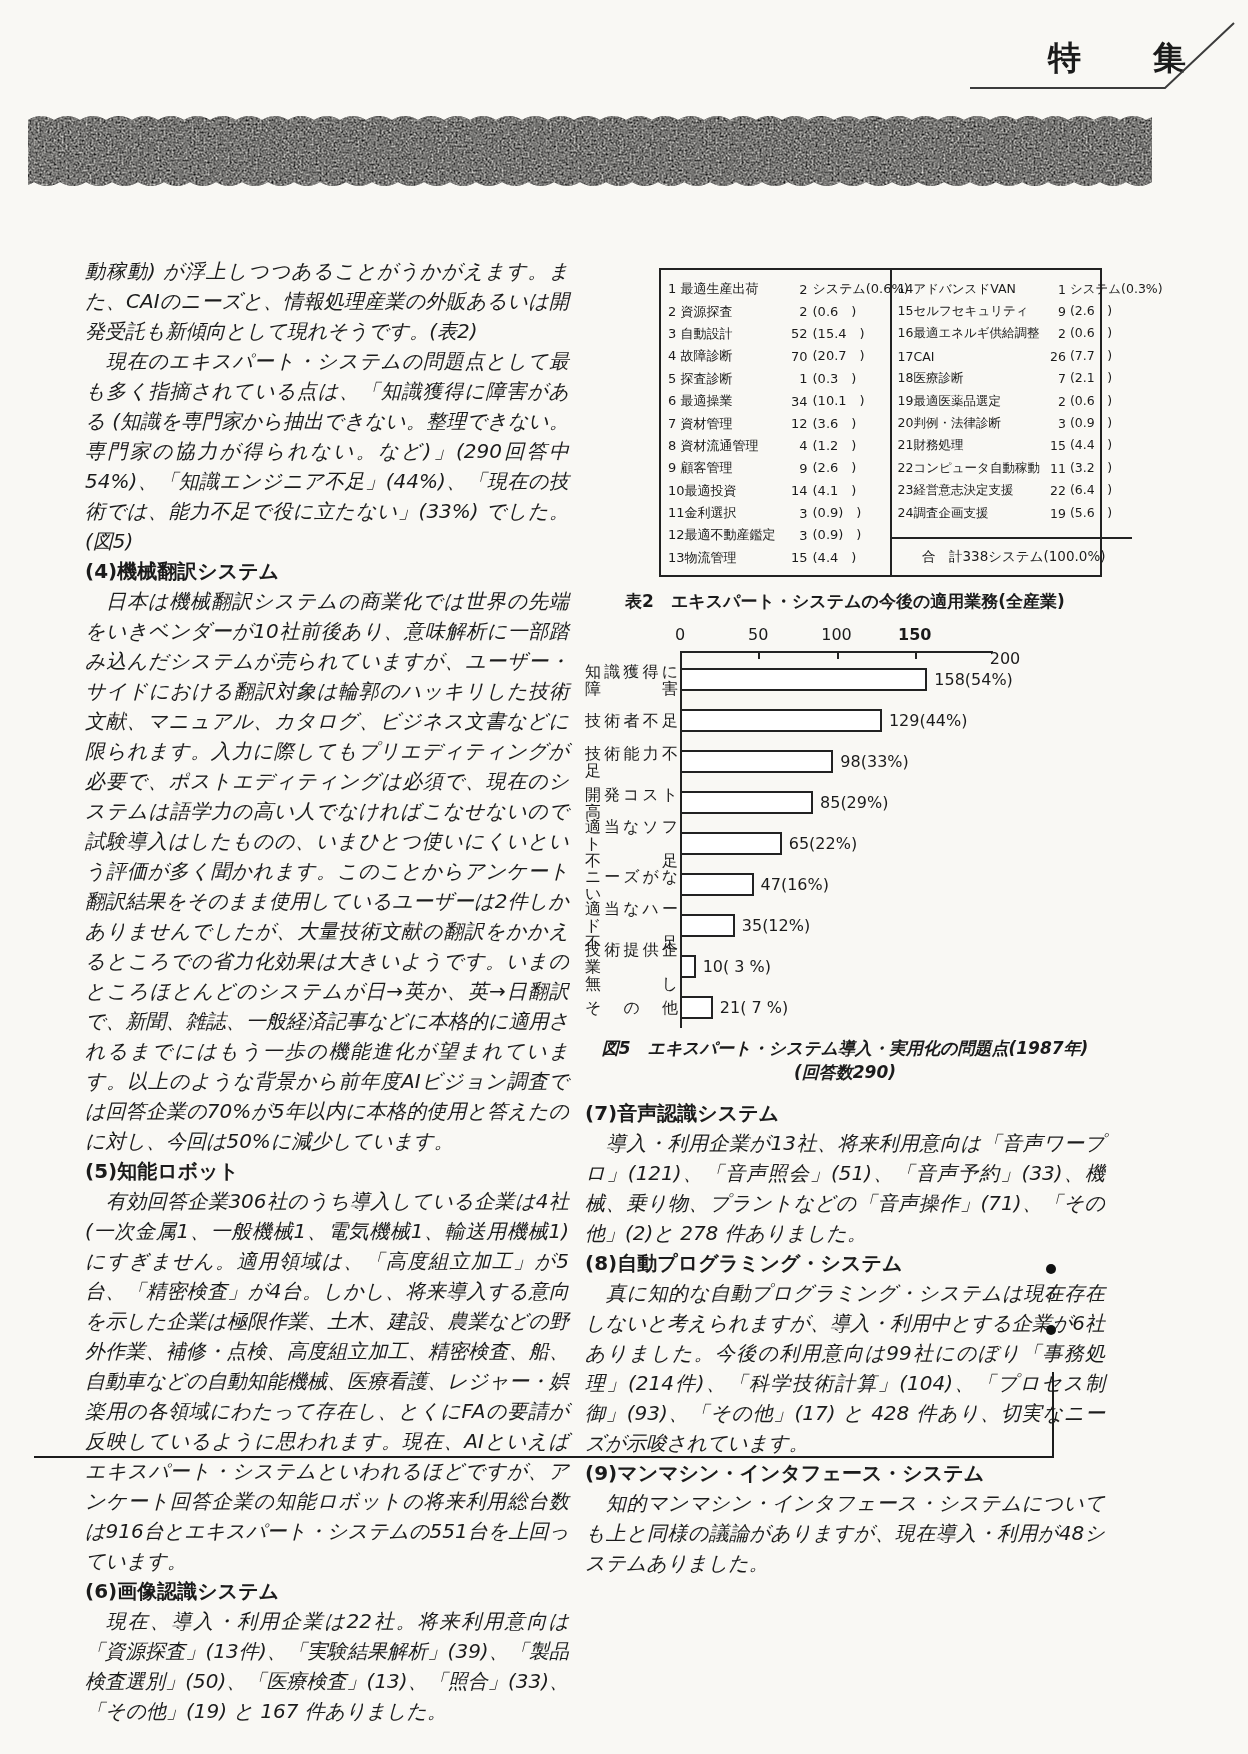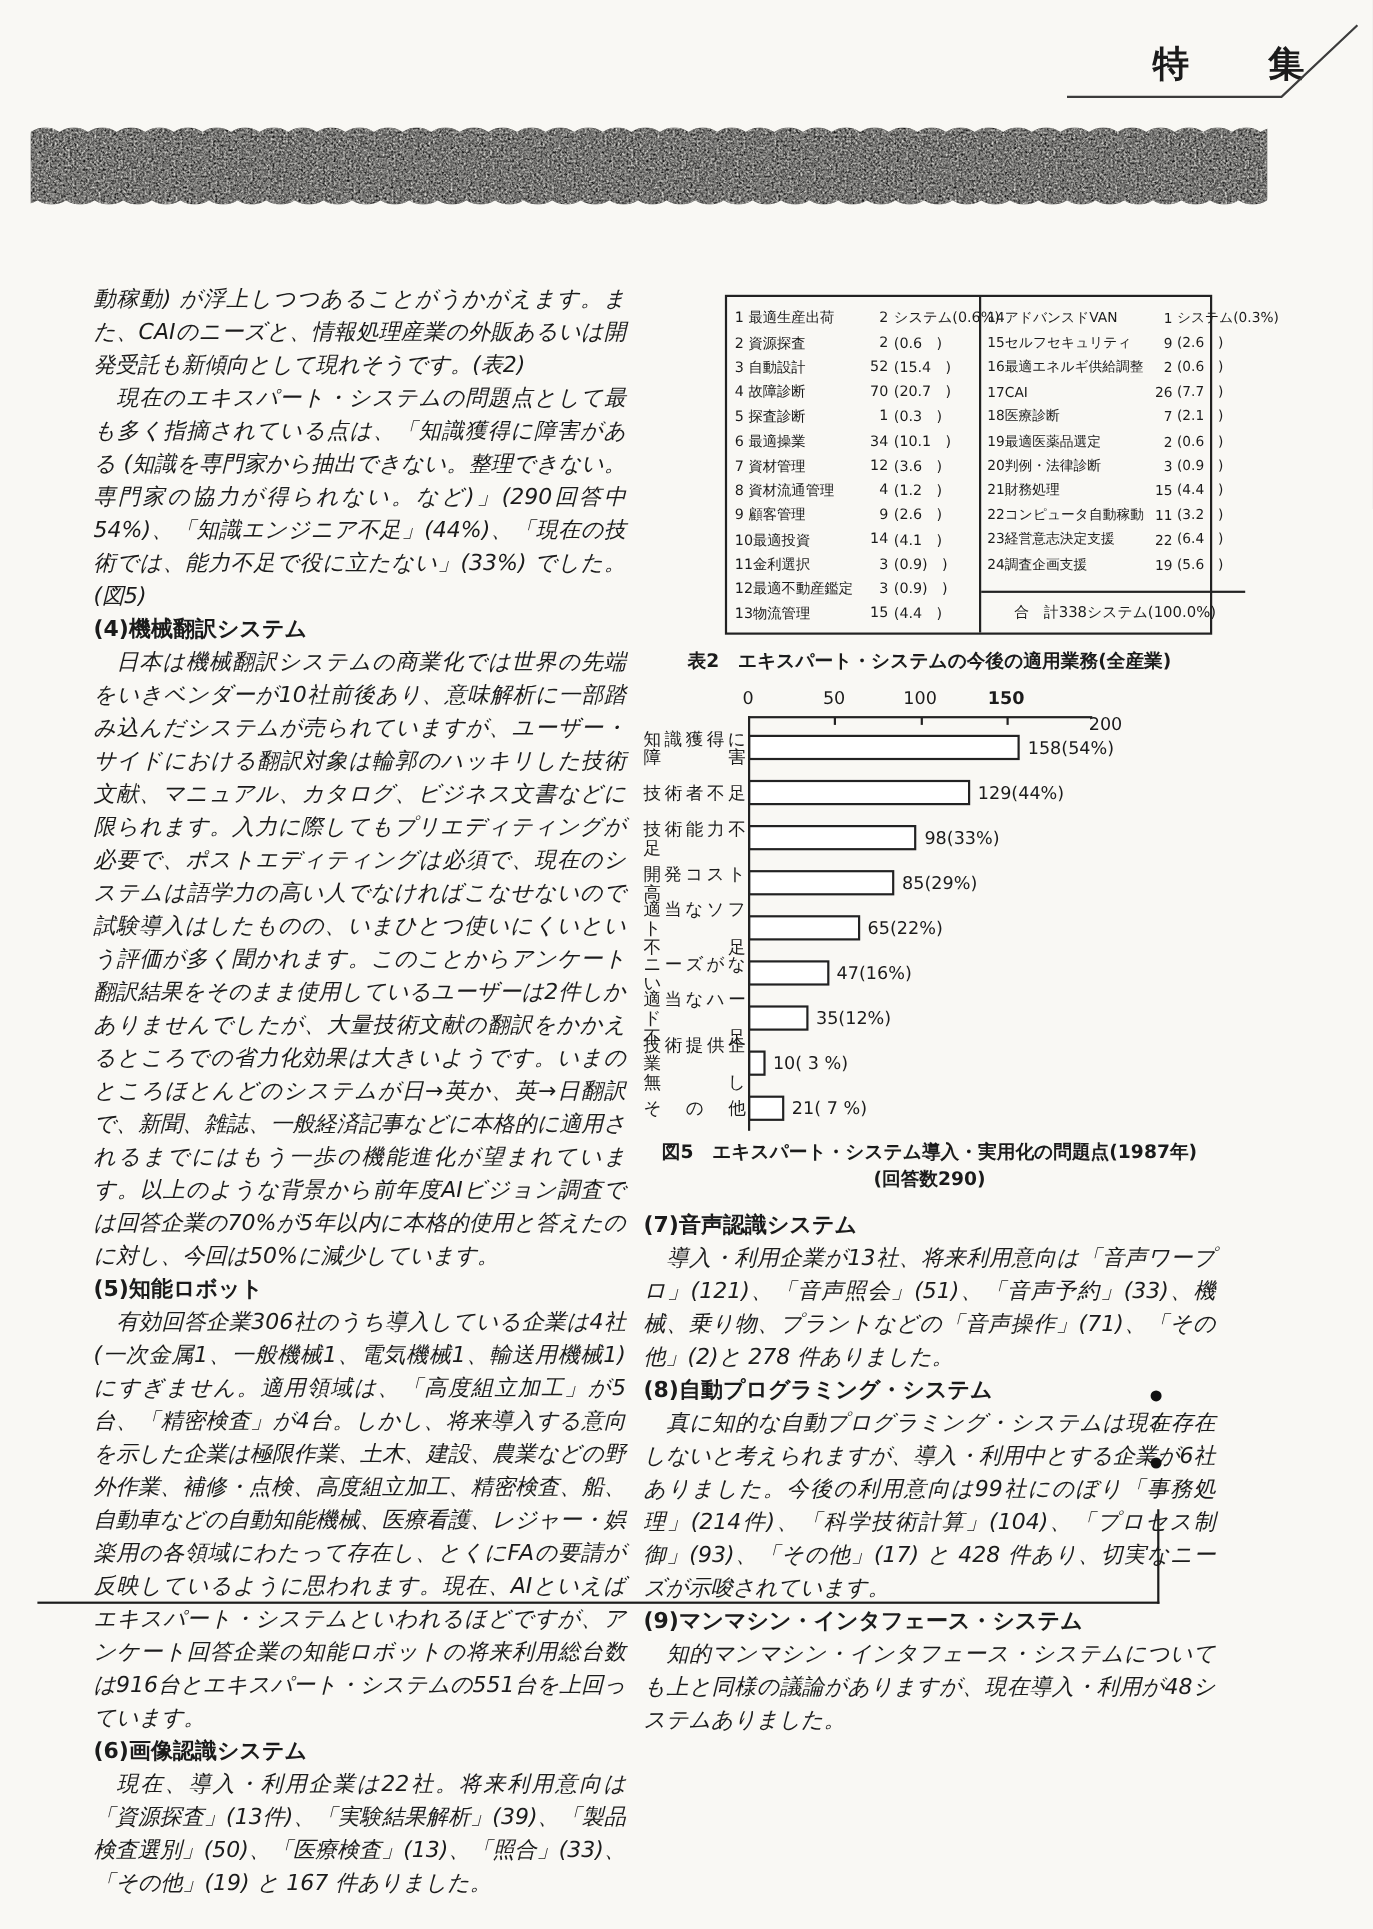--- a/index.html
+++ b/index.html
@@ -36,21 +36,21 @@
   .t2-right .tpct { width:58px; padding-left:4px; }
   .t2-total {
     margin-top:auto; border-top:2.5px solid #222; height:36px;
     display:flex; align-items:center; justify-content:center;
     font-size:13.5px; padding:0 10px 0 14px; white-space:pre;
   }
   .t2-caption, .fig-caption {
     font-size:17px; font-weight:700; text-align:center; line-height:24px;
   }
   .t2-caption { margin-top:12px; }
-  .fig-caption { margin-top:8px; }
+  .fig-caption { margin-top:8px;font-style:italic; }
   .fig-caption .sub { font-weight:700; }
   
   .chart { position:relative; margin-top:12px; width:460px; }
   .axis-area { position:relative; height:26px; font-size:16px; }
   .axis-area .xtick { position:absolute; top:0; transform:translateX(-50%); }
   .axis-line { position:absolute; left:95px; top:26px; width:313px; height:0; border-top:2px solid #222; }
   .tickmark { position:absolute; top:27px; width:0; height:7px; border-left:2px solid #222; }
   .yaxis { position:absolute; left:95px; top:26px; width:0; height:377px; border-left:2px solid #222; }
   .crows { padding-top:8px; }
   .crow { display:flex; align-items:center; height:41px; }

